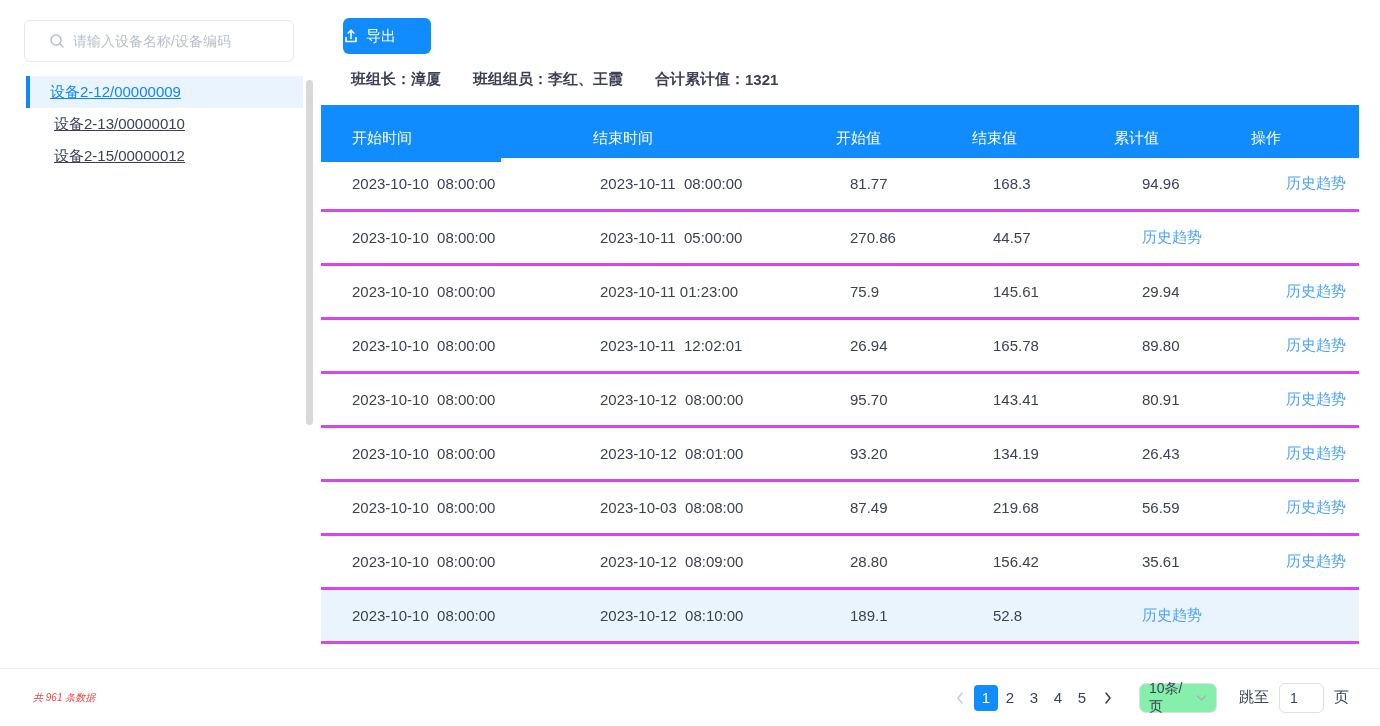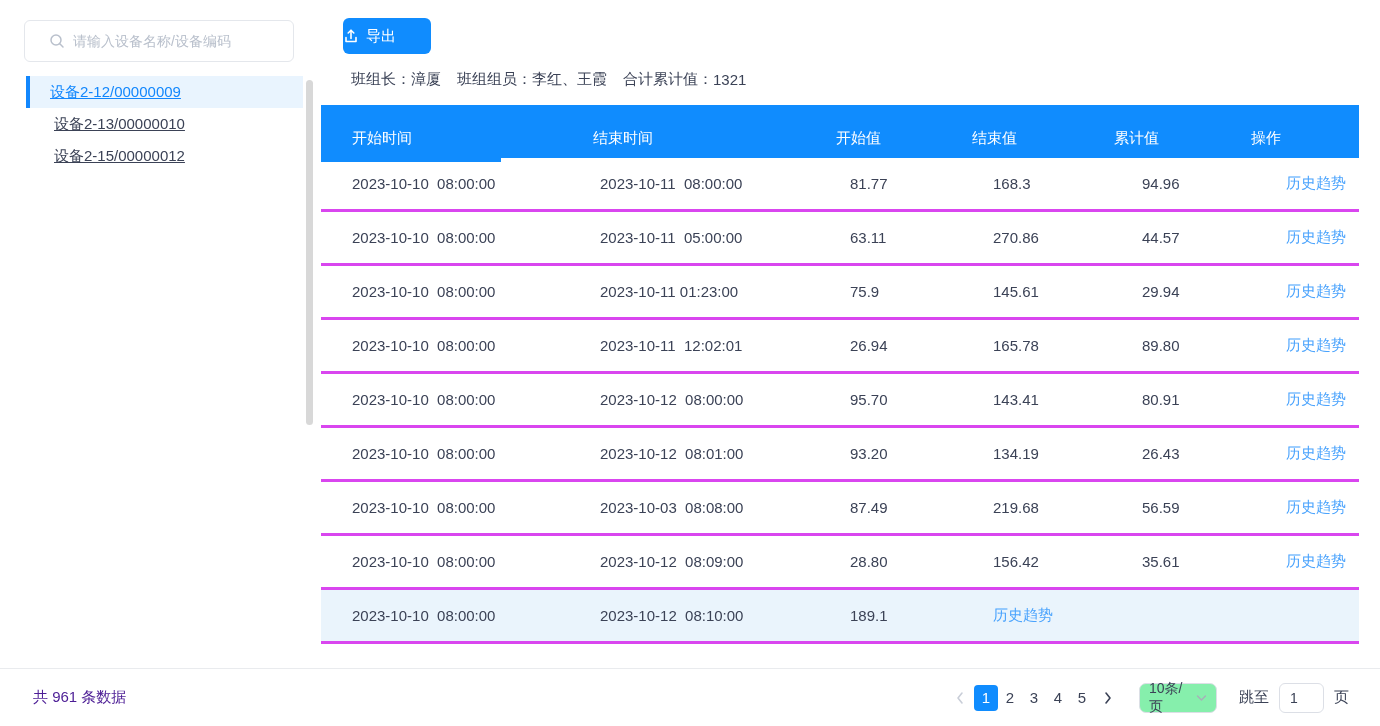--- a/index.html
+++ b/index.html
@@ -24,21 +24,21 @@
   .sidebar-scrollbar { position:absolute; left:306px; top:80px; width:7px; height:345px;
     background:#d8d8d8; border-radius:4px; }
 
   
   .main { position:absolute; left:320px; top:0; width:1060px; height:668px; }
   .export-btn { position:absolute; left:23px; top:18px; height:36px; width:88px;
     background:#108cfe; border:none; border-radius:6px; color:#fff; font-size:15px;
     font-family:Liberation Mono, monospace; display:flex; align-items:center; 
     gap:7px; cursor:pointer; }
   .summary { position:absolute; left:31px; top:70px; display:flex; align-items:center;
-    gap:16px; font-size:15px; color:#3b4256; }
+    gap:32px; font-size:15px; color:#3b4256;font-weight:bold; }
   .summary .pair { display:flex; align-items:center; }
 
   
   .table { position:absolute; left:1px; top:105px; width:1038px; }
   .thead { position:relative; display:grid;
     grid-template-columns:241px 243px 136px 142px 137px 139px;
     height:53px; background:#108cfe; }
   .th { display:flex; align-items:center; padding-left:31px; color:#fff;
     font-size:15px; font-weight:500;margin-top:14px; }
   .head-indicator { position:absolute; left:0; top:53px; width:180px; height:4px;
@@ -47,21 +47,21 @@
     height:54px; border-bottom:3px solid #d946ef;gap:7px; }
   .tr.hovered { background:#eaf4fc; }
   .td { display:flex; align-items:center; padding-left:31px; font-size:15px;
     color:#3b4256; white-space:pre; }
   .td a { color:#4aa3fd; text-decoration:none; cursor:pointer; }
 
   
   .footer { position:absolute; left:0; top:668px; width:1380px; height:58px;
     border-top:1px solid #e9ebee; background:#fff; display:flex; align-items:center;
     justify-content:space-between; padding:0 31px 0 33px; }
-  .total-count { font-size:15px; color:#4c1d95; }
+  .total-count { font-size:10px; color:#ef4444;font-style:italic; }
   .pagination { display:flex; align-items:center; font-size:15px; color:#3b4256; }
   .chev { width:18px; height:26px; display:flex; align-items:center; justify-content:center;
     cursor:pointer; }
   .chev.prev { color:#c9ced8; cursor:default; margin-right:5px; }
   .chev.next { color:#3b4256; margin-left:5px; }
   .page-btn { width:24px; height:26px; display:flex; align-items:center; justify-content:center;
     border:none; background:transparent; font-size:15px; color:#3b4256; border-radius:4px;
     cursor:pointer; font-family:inherit; }
   .page-btn.active { background:#108cfe; color:#fff; }
   .page-size-select { margin-left:22px; width:78px; height:30px; border:1px solid #dcdfe6;
@@ -140,21 +140,20 @@
             <div class="td">2023-10-10  08:00:00</div>
             <div class="td">2023-10-11  08:00:00</div>
             <div class="td">81.77</div>
             <div class="td">168.3</div>
             <div class="td">94.96</div>
             <div class="td"><a>历史趋势</a></div>
           </div>
           <div class="tr">
             <div class="td">2023-10-10  08:00:00</div>
             <div class="td">2023-10-11  05:00:00</div>
-            <div class="td">63.11</div>
             <div class="td">270.86</div>
             <div class="td">44.57</div>
             <div class="td"><a>历史趋势</a></div>
           </div>
           <div class="tr">
             <div class="td">2023-10-10  08:00:00</div>
             <div class="td">2023-10-11 01:23:00</div>
             <div class="td">75.9</div>
             <div class="td">145.61</div>
             <div class="td">29.94</div>
@@ -197,20 +196,21 @@
             <div class="td">2023-10-12  08:09:00</div>
             <div class="td">28.80</div>
             <div class="td">156.42</div>
             <div class="td">35.61</div>
             <div class="td"><a>历史趋势</a></div>
           </div>
           <div class="tr hovered">
             <div class="td">2023-10-10  08:00:00</div>
             <div class="td">2023-10-12  08:10:00</div>
             <div class="td">189.1</div>
+            <div class="td">52.8</div>
             <div class="td"><a>历史趋势</a></div>
           </div>
         </div>
     </div>
   </main>
 
   <footer class="footer">
     <span class="total-count">共 961 条数据</span>
     <div class="pagination">
       <span class="chev prev">

